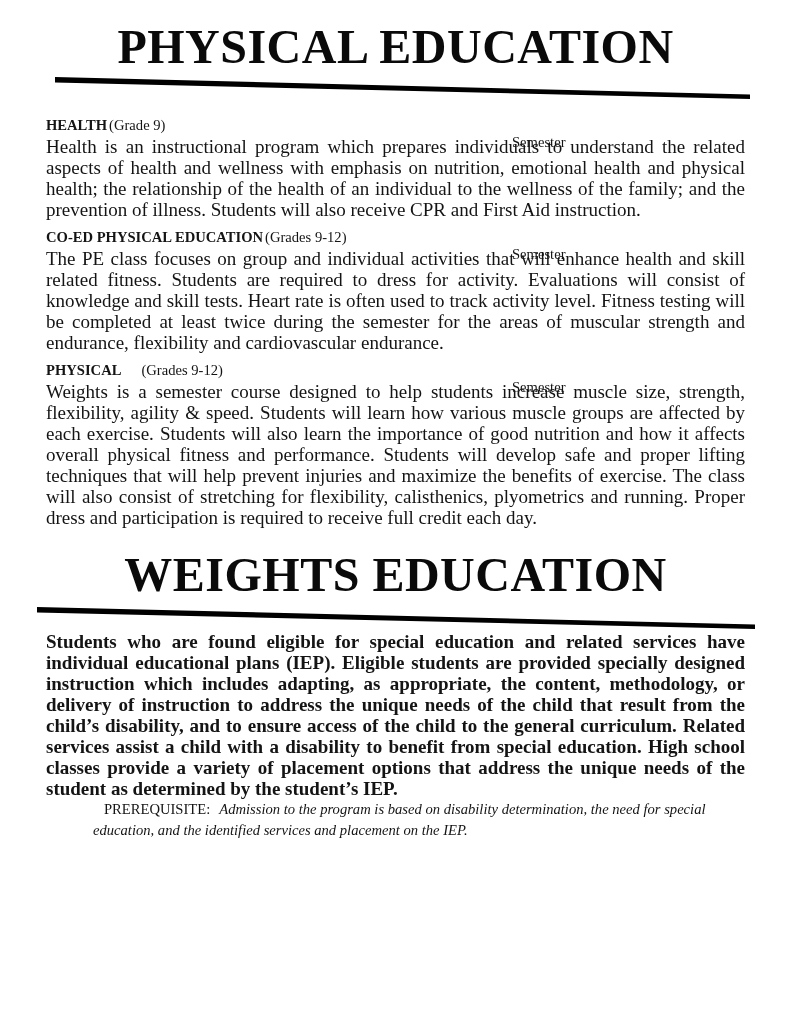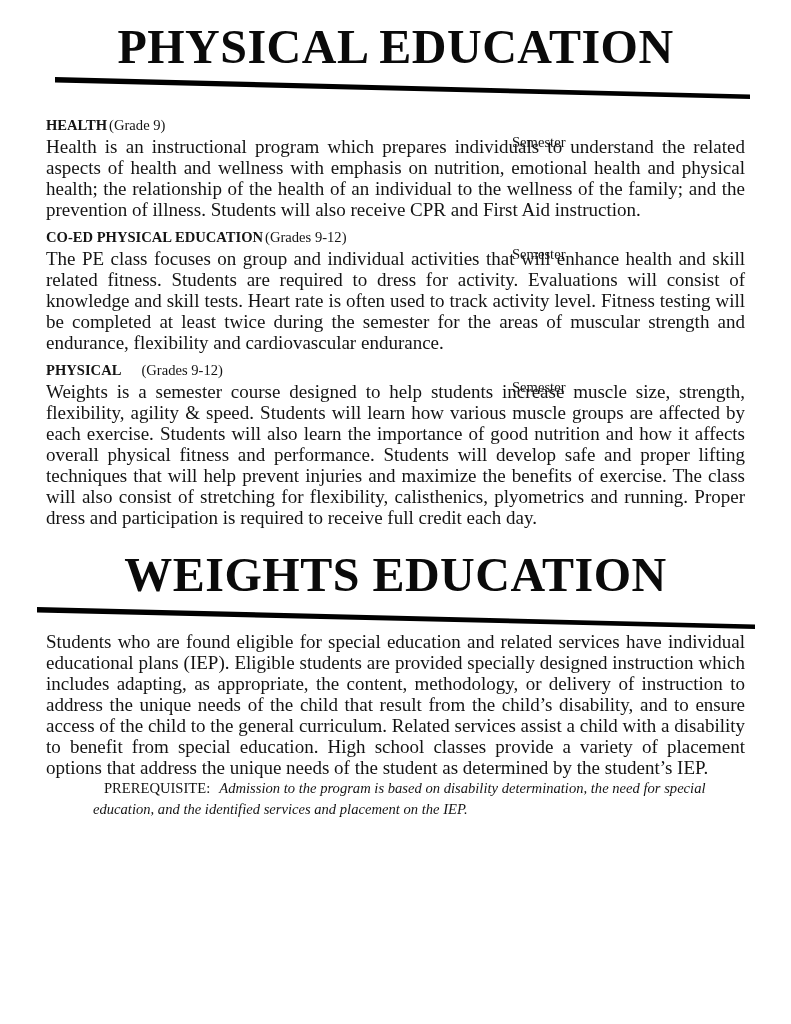--- a/index.html
+++ b/index.html
@@ -64,20 +64,21 @@
     font-weight: 400;
   }
   .body-text {
     margin: 0;
     font-size: 19px;
     line-height: 21px;
     text-align: justify;
   }
   .special-intro {
     margin-top: 1px;
+    font-weight: bold;
   }
   .prereq {
     margin: 0 0 0 47px;
     text-indent: 11px;
     font-size: 14.6px;
     line-height: 21px;
     text-align: left;
   }
   .prereq-label {
     font-style: normal;

